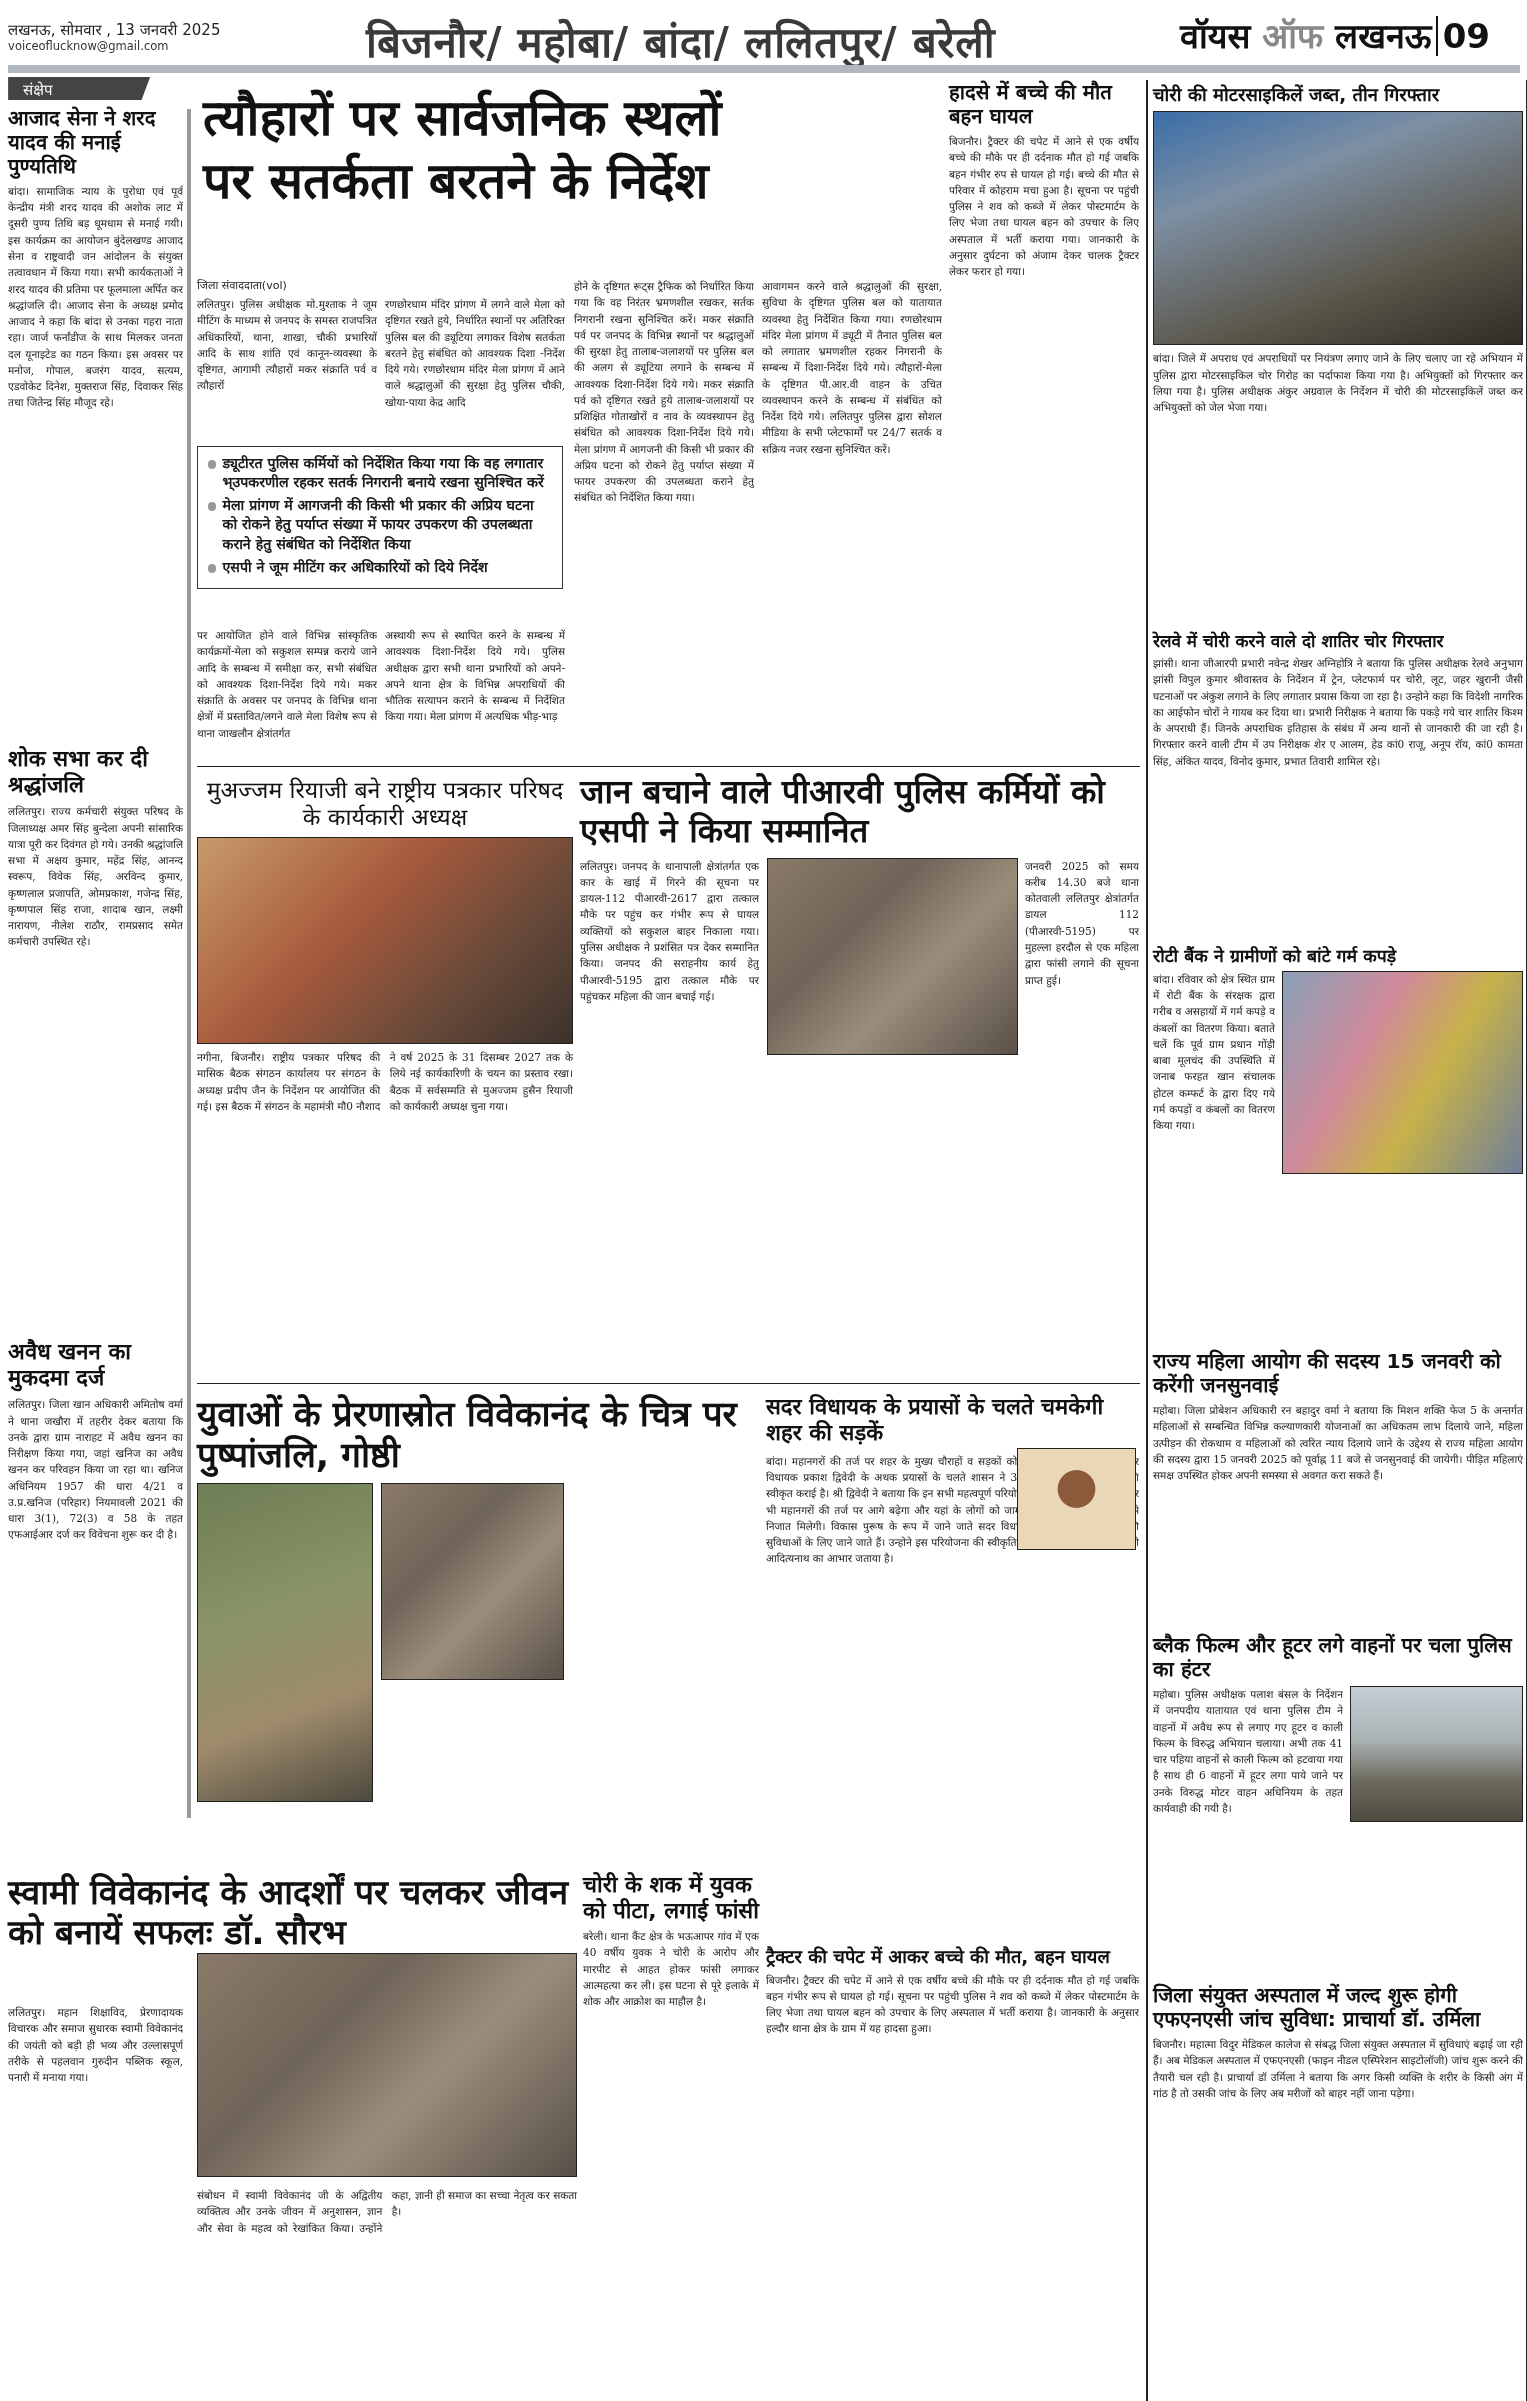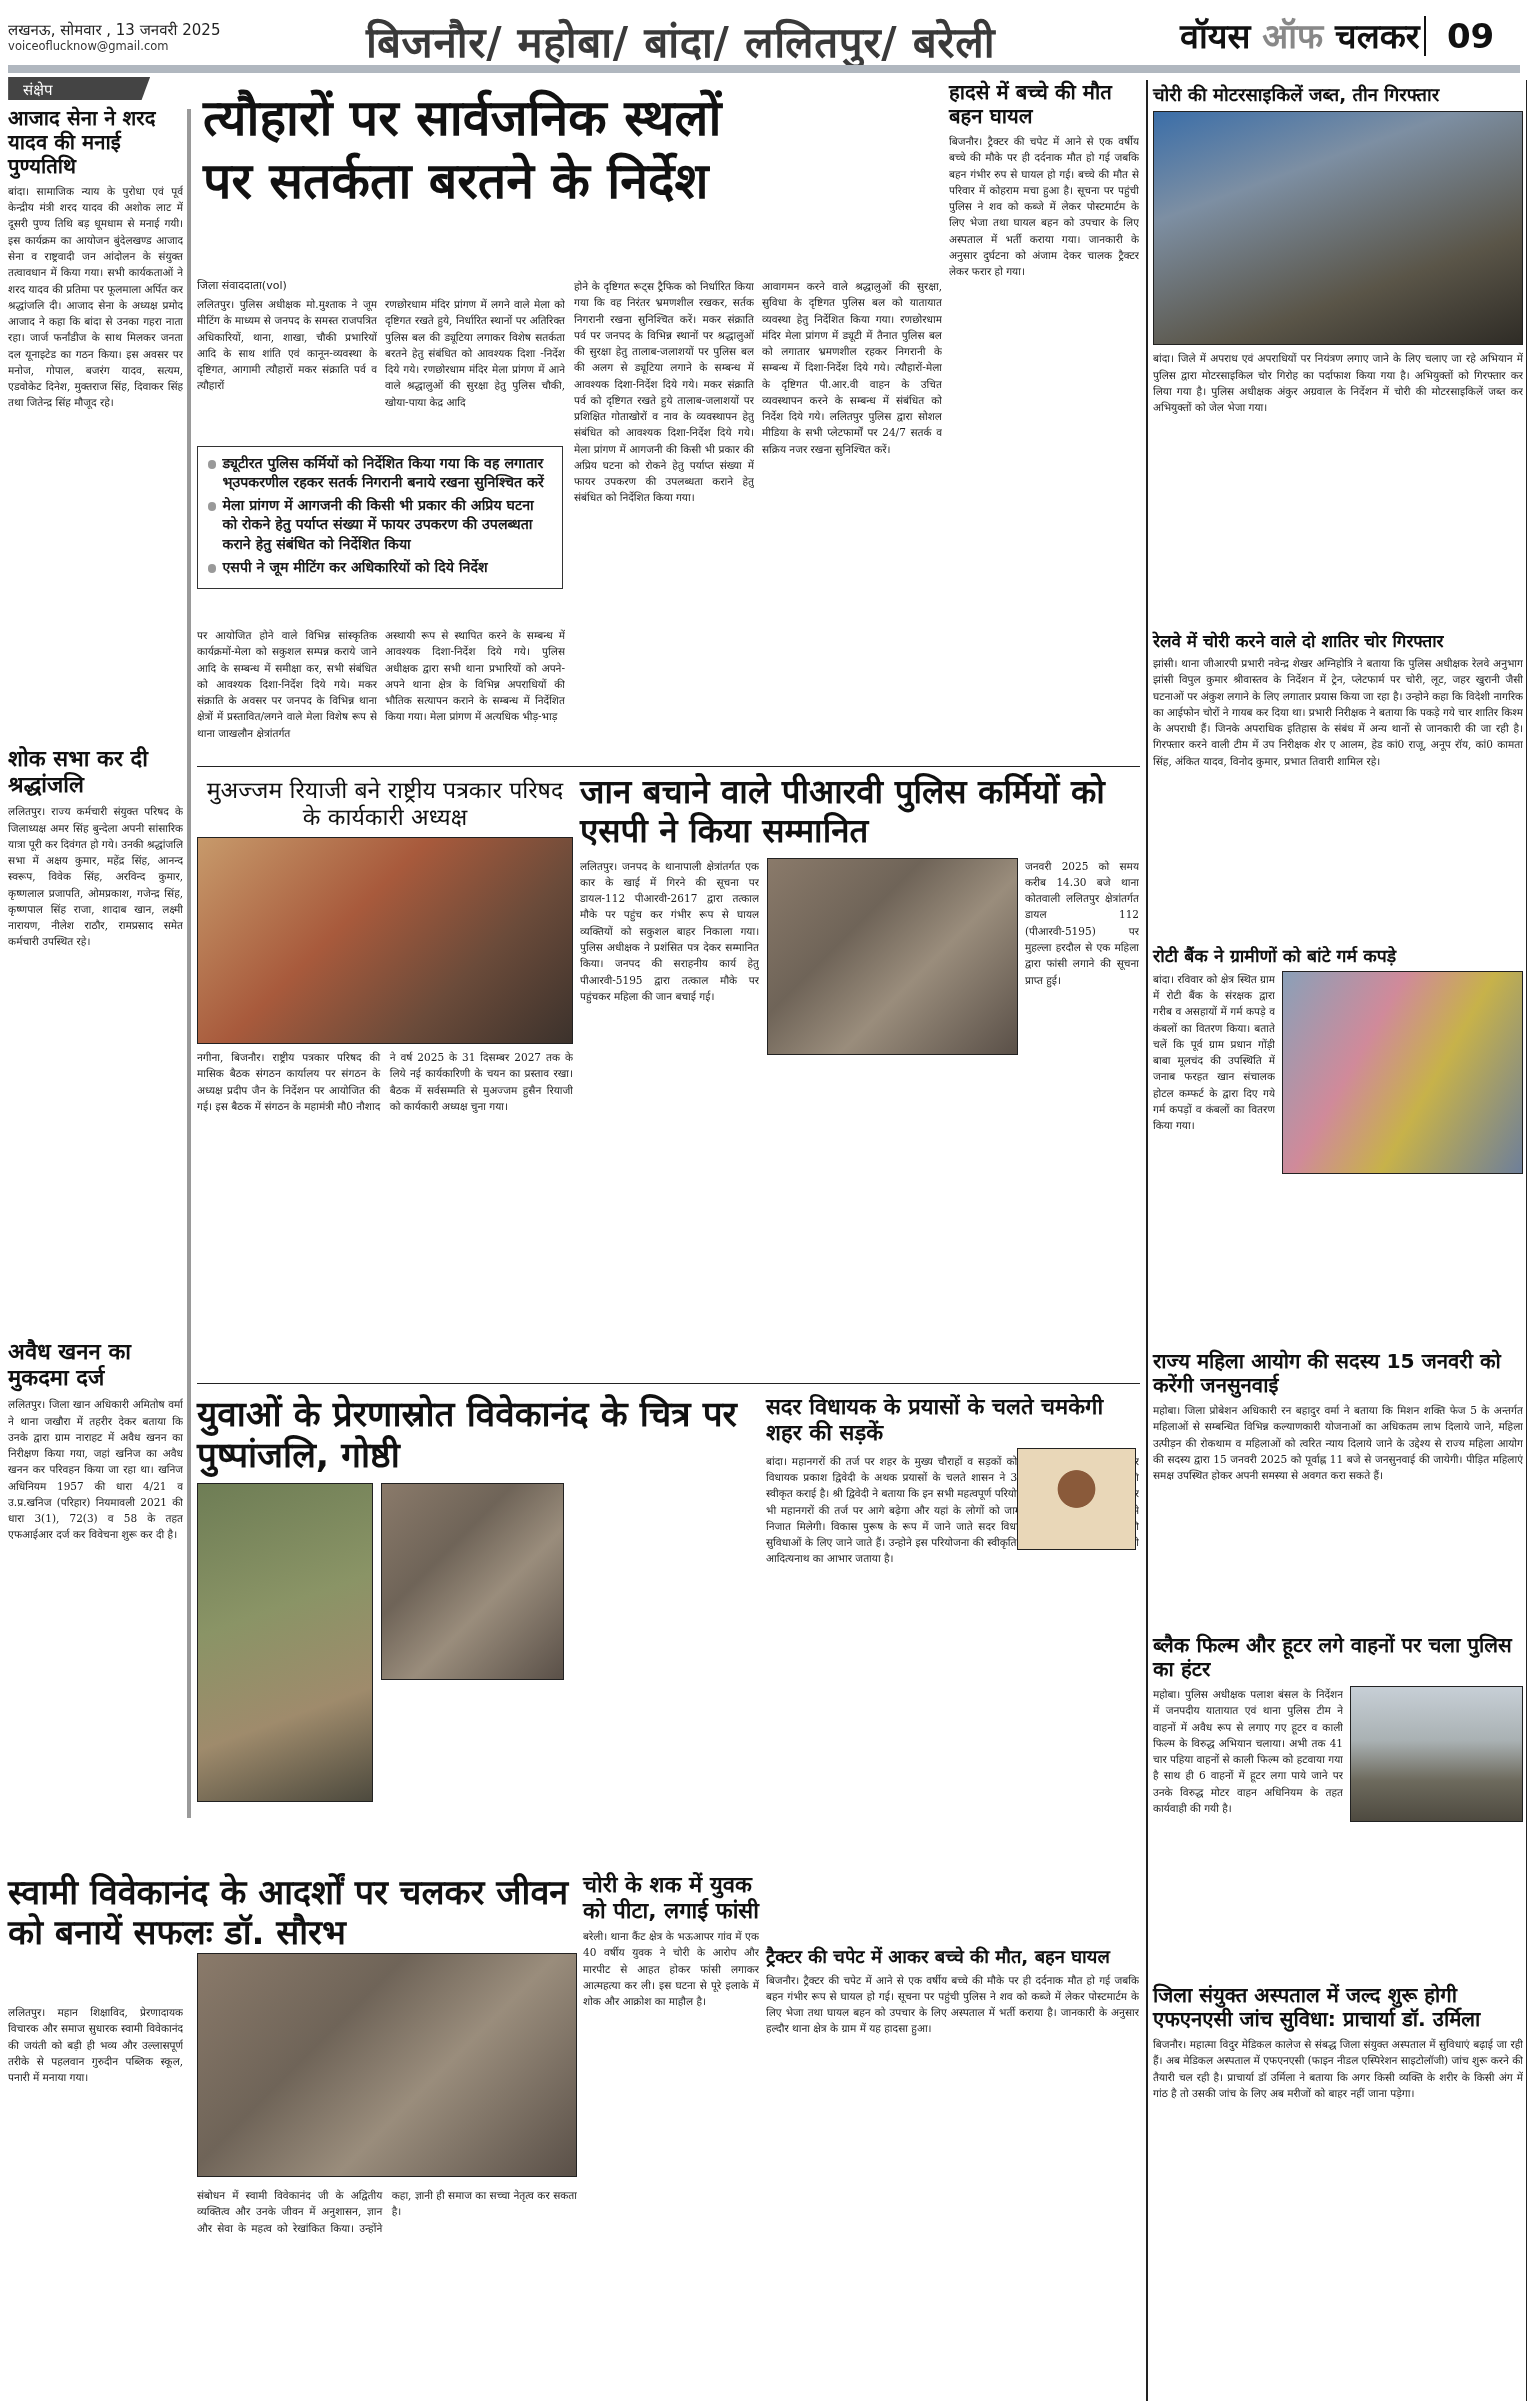--- a/index.html
+++ b/index.html
@@ -3,21 +3,21 @@
 <meta charset="utf-8">
 <style>
   * { box-sizing: border-box; margin: 0; padding: 0; }
   body { width: 1528px; height: 2401px; background: #ffffff; font-family: "DejaVu Sans", sans-serif; color: #1a1a1a; overflow: hidden; position: relative; }
   .abs { position: absolute; }
   .masthead-date { left: 8.1px; top: 19px; font-size: 15px; color: #222; }
   .masthead-email { left: 8.1px; top: 39px; font-size: 11.5px; color: #333; }
   .masthead-cities { left: 366px; top: 12.2px; font-size: 42px; font-weight: bold; color: #3a3a3a; letter-spacing: 0.7px; }
   .masthead-brand { left: 1180px; top: 12.2px; font-size: 34px; font-weight: bold; color: #111; }
   .masthead-brand .mid { color: #888; }
-  .masthead-brand .pg { border-left: 2px solid #111; padding-left: 21px; margin-left: 4.1px; }
+  .masthead-brand .pg { border-left: 2px solid #111; padding-left: 5px; margin-left: 4.1px; }
   .rule-bar { left: 8.1px; top: 65px; width: 1512px; height: 8.1px; background: #b0b7bf; }
   .section-tag { left: 8.1px; top: 77px; width: 142px; height: 23px; background: #444; color: #fff; font-size: 15px; padding: 2px 15px; clip-path: polygon(0 0, 100% 0, 94% 100%, 0 100%); }
   .col-divider { background: #9a9a9a; width: 4.1px; }
   .hd { font-weight: bold; color: #111; line-height: 1.18; }
   .body-text { font-family: "DejaVu Serif", serif; font-size: 10.5px; line-height: 1.55; color: #222; text-align: justify; }
   .byline { font-size: 11px; color: #222; }
   .photo { background: linear-gradient(135deg, #8a7a6a 0%, #6f6458 35%, #9a8d7c 60%, #5a5048 100%); border: 1.4px solid #222; }
   .photo.sky { background: linear-gradient(180deg, #c7cfd6 0%, #a9b1b3 40%, #6d6a5d 70%, #4e4a40 100%); }
   .photo.green { background: linear-gradient(160deg, #6e7d55 0%, #8a9466 40%, #9f8b6c 70%, #4d4a3e 100%); }
   .photo.warm { background: linear-gradient(135deg, #c79a6b 0%, #a85a3c 40%, #6b4b3a 70%, #3c322c 100%); }
@@ -32,21 +32,21 @@
 </style>
 </head>
 <body>
 
 <div class="abs masthead-date">लखनऊ, सोमवार , 13 जनवरी 2025</div>
 <div class="abs masthead-email">voiceoflucknow@gmail.com</div>
 <div class="abs masthead-cities">बिजनौर/ महोबा/ बांदा/ ललितपुर/ बरेली</div>
 <div class="abs masthead-brand">
   <span>वॉयस</span>
   <span class="mid">ऑफ</span>
-  <span>चलकर</span><span class="pg">09</span>
+  <span>लखनऊ</span><span class="pg">09</span>
 </div>
 <div class="abs rule-bar"></div>
 <div class="abs section-tag">संक्षेप</div>
 
 <div class="abs col-divider" style="left:187px; top:109px; height:1709px;"></div>
 
 <div class="abs" style="left:8.1px; top:107px; width:175px;">
   <div class="hd" style="font-size:20.3px;">आजाद सेना ने शरद यादव की मनाई पुण्यतिथि</div>
   <div class="body-text" style="margin-top:4.1px; height:448px; overflow:hidden;">बांदा। सामाजिक न्याय के पुरोधा एवं पूर्व केन्द्रीय मंत्री शरद यादव की अशोक लाट में दूसरी पुण्य तिथि बड़ धूमधाम से मनाई गयी। इस कार्यक्रम का आयोजन बुंदेलखण्ड आजाद सेना व राष्ट्रवादी जन आंदोलन के संयुक्त तत्वावधान में किया गया। सभी कार्यकताओं ने शरद यादव की प्रतिमा पर फूलमाला अर्पित कर श्रद्धांजलि दी। आजाद सेना के अध्यक्ष प्रमोद आजाद ने कहा कि बांदा से उनका गहरा नाता रहा। जार्ज फर्नांडीज के साथ मिलकर जनता दल यूनाइटेड का गठन किया। इस अवसर पर मनोज, गोपाल, बजरंग यादव, सत्यम, एडवोकेट दिनेश, मुक्तराज सिंह, दिवाकर सिंह तथा जितेन्द्र सिंह मौजूद रहे।</div>
 </div>

